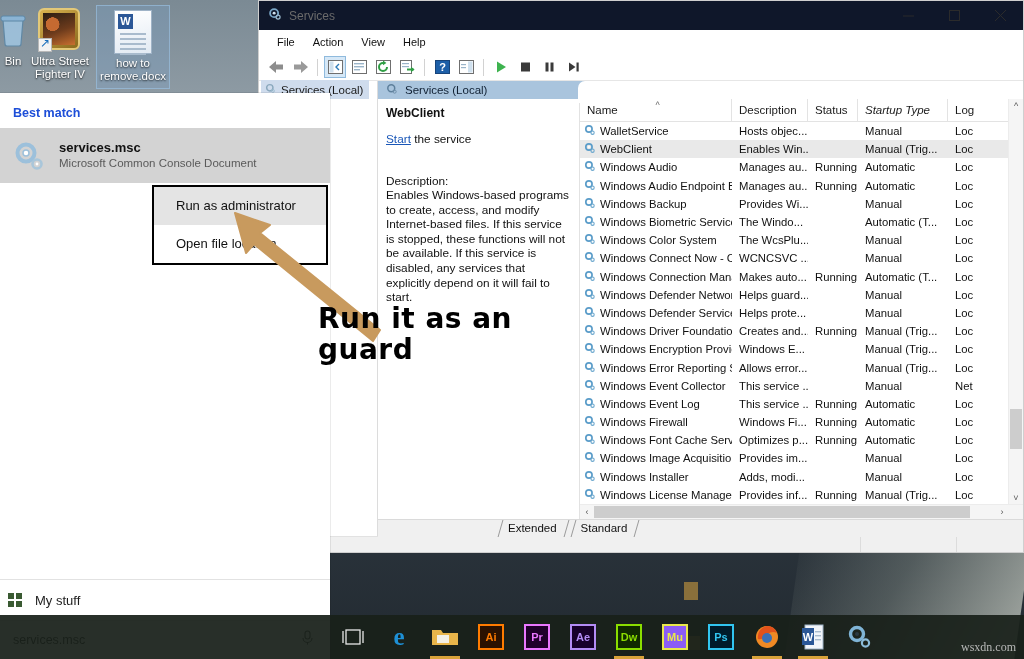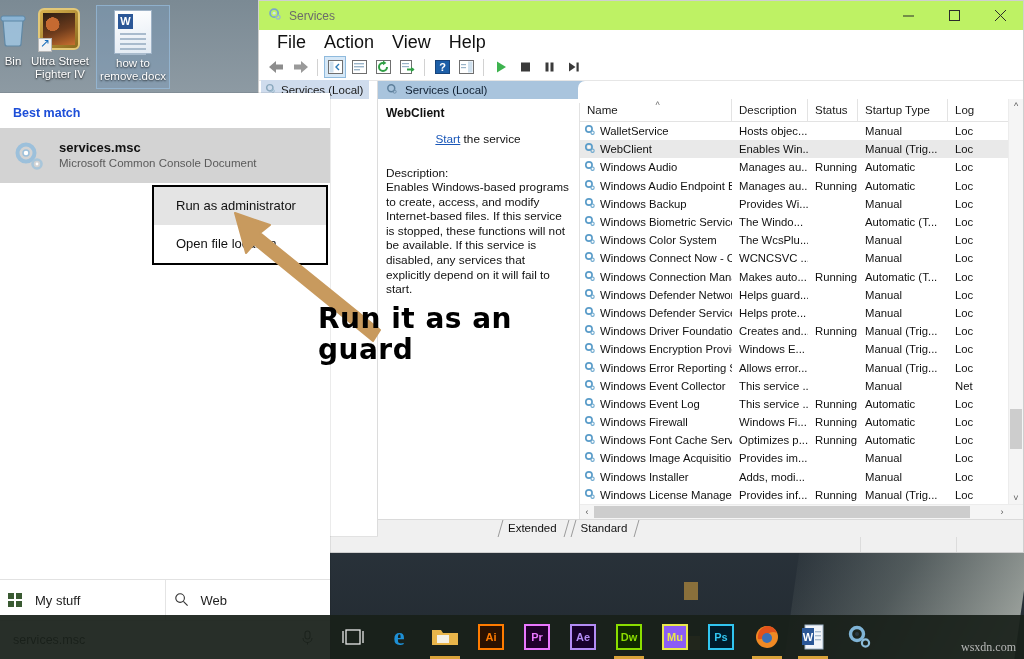--- a/index.html
+++ b/index.html
@@ -190,41 +190,41 @@
   
   #services-window {
     position: absolute; left: 258px; top: 0;
     width: 766px; height: 553px;
     background: #f0f0f0;
     border: 1px solid #cfcfcf;
     box-sizing: border-box;
     overflow: hidden;
   }
   #svc-titlebar {
-    height: 29px; background: #bef264;
+    height: 29px; background: #0f172a;
     display: flex; align-items: center;
     position: relative;
     text-align: right;
   }
   #svc-title-left { display: flex; align-items: center; gap: 7px; padding-left: 9px; }
   #svc-title-text { font-size: 12px; color: #6b6b6b; }
   #svc-caption-buttons { position: absolute; right: 0; top: 0; display: flex; height: 29px; }
   .cap-btn {
     width: 46px; height: 29px;
     display: flex; align-items: center; justify-content: center;
     font-size: 13px; color: #2b2b2b;
   }
 
   #svc-menubar {
     height: 24px; display: flex; align-items: center;
     padding-left: 9px; gap: 0px;
     background: #ffffff;
   }
   .menu-item {
-    font-size: 18px; color: #101010;
+    font-size: 11px; color: #101010;
     padding: 2px 9px;
   }
 
   #svc-toolbar {
     height: 26px; background: #ffffff;
     display: flex; align-items: center;
     padding-left: 6px; gap: 2px;
     border-bottom: 1px solid #e6e6e6;
   }
   .tb-btn {
@@ -270,21 +270,21 @@
 
   #svc-panes { flex: 1; display: flex; background: #fff; }
   #detail-pane {
     width: 202px;
     padding: 7px 9px 0 8px;
     box-sizing: border-box;
     border-right: 1px solid #e2e2e2;
     background: #fff;
   }
   #detail-title { font-size: 12px; font-weight: bold; color: #111; margin-bottom: 12px; }
-  #detail-action { font-size: 11.8px; color: #111; margin-bottom: 20px; text-align: center; }
+  #detail-action { font-size: 11.8px; color: #111; margin-bottom: 28px; }
   #detail-action a { color: #1a57b8; text-decoration: underline; }
   #detail-desc-label { font-size: 11.8px; color: #111; }
   #detail-desc { font-size: 11.8px; color: #111; line-height: 14.6px; }
 
   #list-pane { flex: 1; display: flex; flex-direction: column; background: #fff; position: relative; }
   #list-header {
     display: flex; height: 22px; align-items: stretch;
     background: #fff; border-bottom: 1px solid #e3e3e3;
     position: relative;
   }
@@ -296,21 +296,21 @@
     box-sizing: border-box;
     position: relative;
   }
   .sort-caret {
     position: absolute; left: 50%; top: 1px;
     font-size: 9px; color: #666;
   }
   .c-name { width: 152px; }
   .c-desc { width: 76px; }
   .c-status { width: 50px; }
-  .c-start { width: 90px; }
+  .c-start { width: 90px; font-style: italic; }
   .c-log   { width: 33px; border-right: none; }
 
   #rows { flex: 1; overflow: hidden; }
   .row {
     display: flex; height: 18.2px; align-items: center;
     font-size: 11.3px; color: #111;
     box-sizing: border-box;
   }
   .row.selected { background: #e9e9e9; }
   .cell { box-sizing: border-box; padding-left: 7px; white-space: nowrap; overflow: hidden; }
@@ -993,29 +993,20 @@
     <div id="start-bottom-tabs">
       <div class="start-tab">
         <span class="win-logo">
             <i></i>
             <i></i>
             <i></i>
             <i></i>
           </span>
         <span>My stuff</span>
       </div>
-      <div class="start-tab">
-        <span>
-          <svg width="15" height="15" viewBox="0 0 16 16">
-              <circle cx="6.5" cy="6.5" r="4.6" fill="none" stroke="#333" stroke-width="1.2"></circle>
-              <line x1="10" y1="10" x2="14.5" y2="14.5" stroke="#333" stroke-width="1.2"></line>
-            </svg>
-        </span>
-        <span>Web</span>
-      </div>
     </div>
 
     <div id="search-box">
       <div id="search-text" title="Search Windows">services.msc</div>
       <div id="mic-icon">
         <svg width="13" height="16" viewBox="0 0 13 16">
             <rect x="4" y="1" width="5" height="8" rx="2.5" fill="none" stroke="#3a3a3a" stroke-width="1.1"></rect>
             <path d="M2 8 A4.5 4.5 0 0 0 11 8" fill="none" stroke="#3a3a3a" stroke-width="1.1"></path>
             <line x1="6.5" y1="12" x2="6.5" y2="14.6" stroke="#3a3a3a" stroke-width="1.1"></line>
           </svg>

